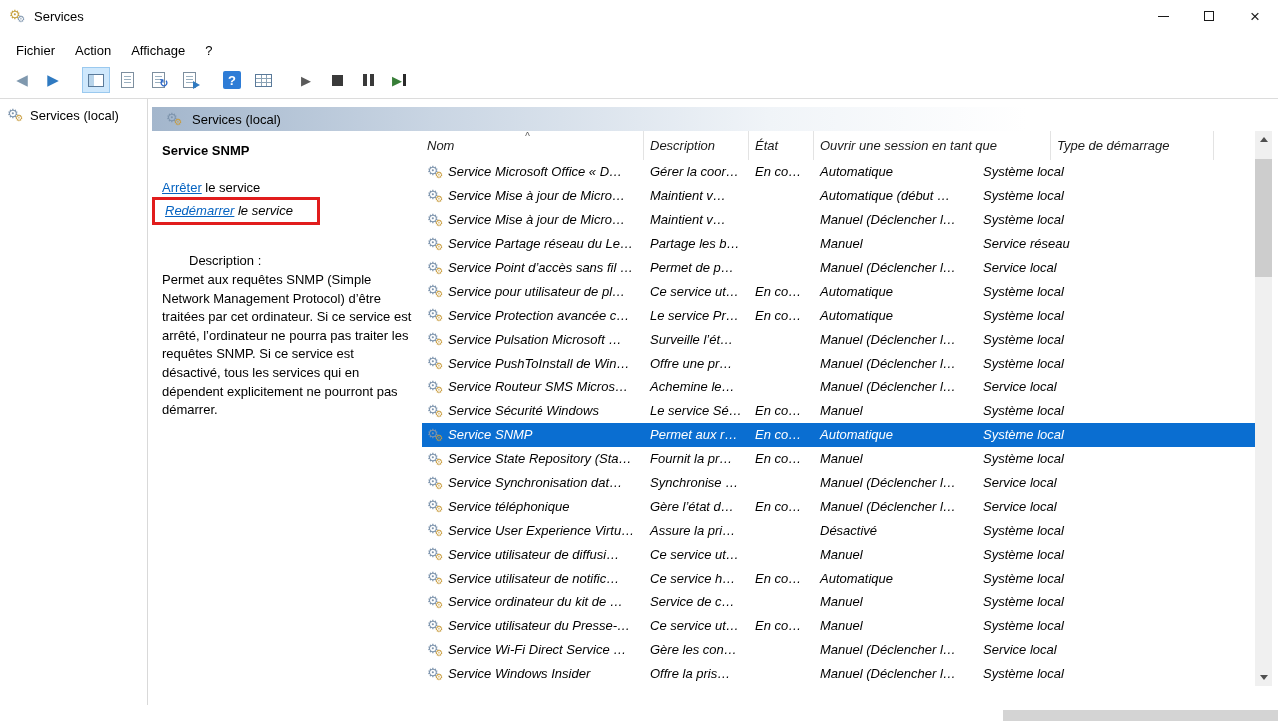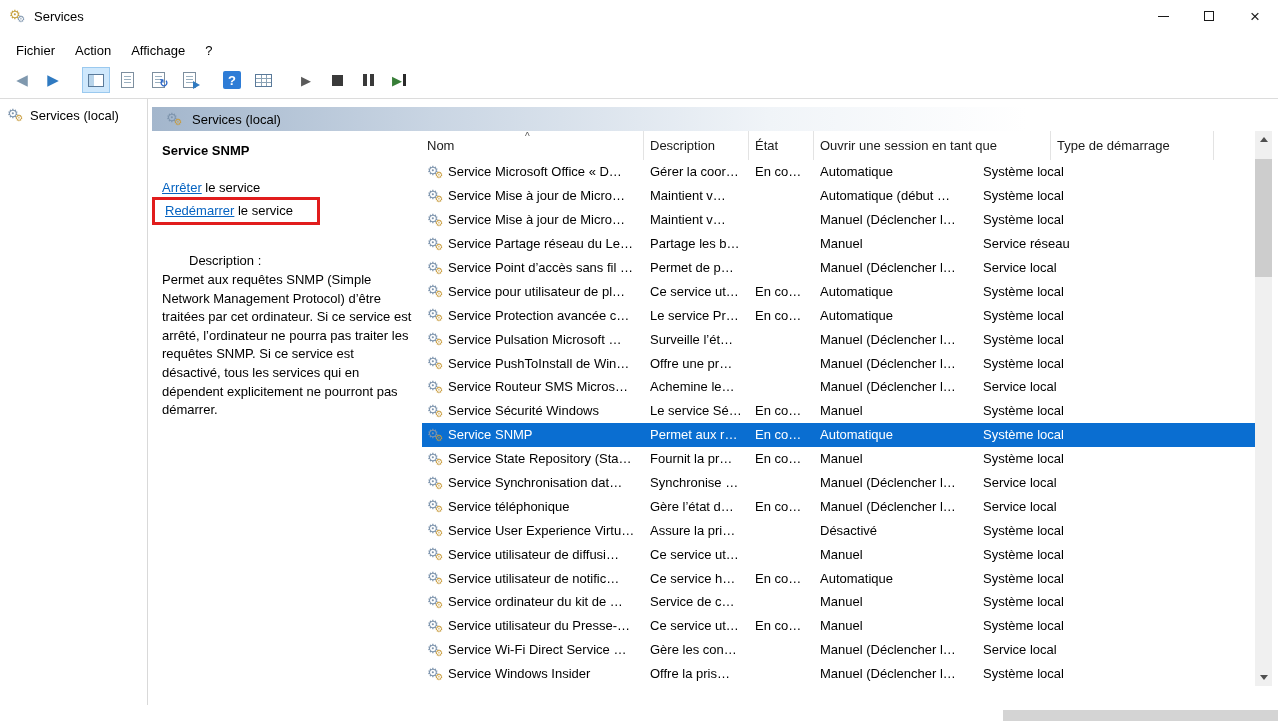--- a/index.html
+++ b/index.html
@@ -66,26 +66,26 @@
       background:linear-gradient(to right,#a3b6cc 0%, #c9d5e3 25%, #f0f4f8 55%, #ffffff 78%); }
 
   .mmc-body { height:555px; flex:none; display:flex; min-height:0; }
 
   
   .detail-pane { width:270px; flex:none; padding:12px 10px 0 10px; }
   .svc-title { font-weight:bold; }
   .link-line { margin-top:3px; }
   .first-link-line { margin-top:22px; }
   .svc-link { color:var(--link,#0563c1); text-decoration:underline; cursor:pointer;margin-top:42px; }
-  .red-box { border:3px solid var(--annotation,#e11d1d); margin-left:-10px; padding:3px 0 4px 10px; width:168px; margin-top:2px; }
+  .red-box { border:3px solid var(--annotation,#e11d1d); margin-left:-10px; padding:3px 0 4px 10px; width:168px; margin-top:2px;font-style:italic; }
   .desc-label { margin-top:28px;margin-left:27px; }
   .desc-text { margin-top:3px; line-height:18.6px; width:252px; }
 
   
-  .list-pane { flex:1; display:flex; min-width:0; background:#fff; }
+  .list-pane { flex:1; display:flex; min-width:0; background:#fff;font-style:italic; }
   .list-cols { flex:1; display:flex; flex-direction:column; min-width:0; overflow:hidden; }
   .lv-header { height:29px; flex:none; display:flex; position:relative; }
   .hcell { display:flex; align-items:center; padding-left:6px; border-right:1px solid #e3e3e3; color:#1a1a1a; }
   .h-name { width:222px; position:relative; padding-left:5px; }
   .h-desc { width:105px; }
   .h-etat { width:65px; }
   .h-type { width:163px; }
   .h-session { width:237px; }
   .sort-caret { position:absolute; left:103px; top:0px; font-size:10px; color:#555; }
   .lv-body { flex:1; overflow:hidden; }

